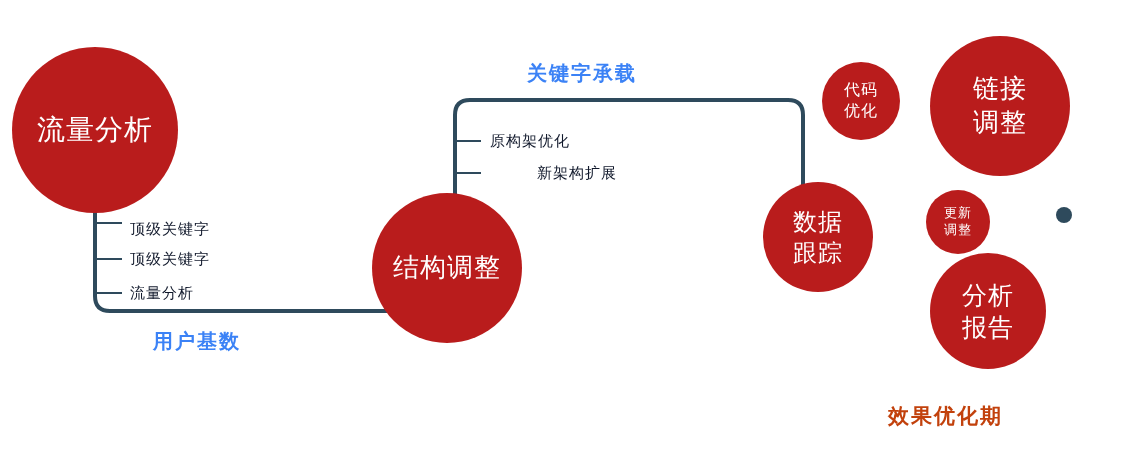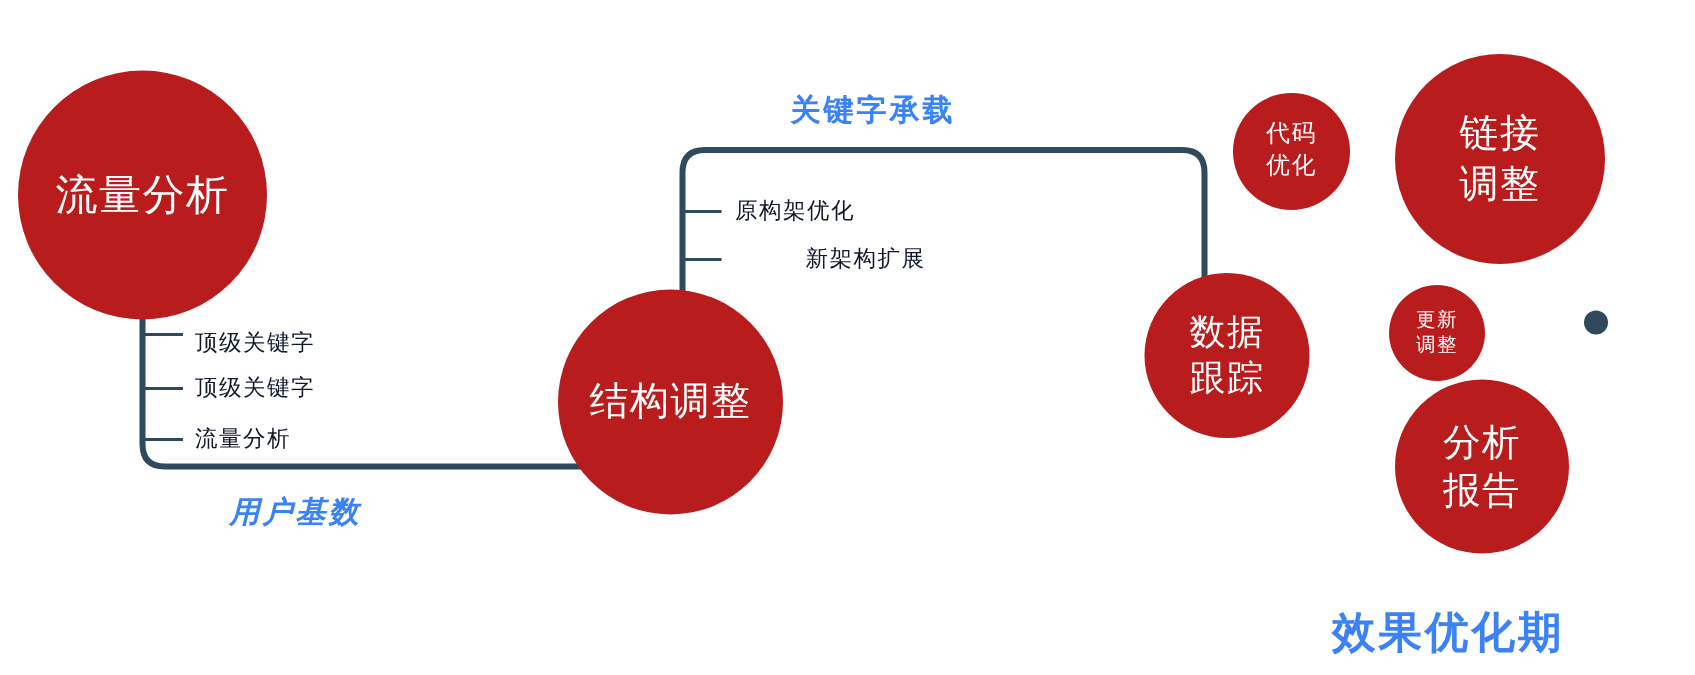--- a/index.html
+++ b/index.html
@@ -40,28 +40,28 @@
     background: #2e4a5c;
   }
   .edge-label {
     position: absolute;
     color: #3b82f6;
     font-weight: bold;
     font-size: 20px;
     letter-spacing: 2px;
     white-space: nowrap;
   }
-  .lbl-user-base { left: 153px; top: 328px; font-style: italic; }
+  .lbl-user-base { left: 153px; top: 328px; }
   .lbl-keyword   { left: 527px; top: 60px; }
   .caption {
     position: absolute;
     left: 888px; top: 402px;
-    color: #3b82f6;
+    color: #c2410c;
     font-weight: bold;
-    font-size: 29px;
+    font-size: 21px;
     letter-spacing: 2px;
     white-space: nowrap;
   }
   .branch-label {
     position: absolute;
     color: #0f172a;
     font-size: 15px;
     letter-spacing: 1px;
     transform: translateY(-50%);
     white-space: nowrap;

